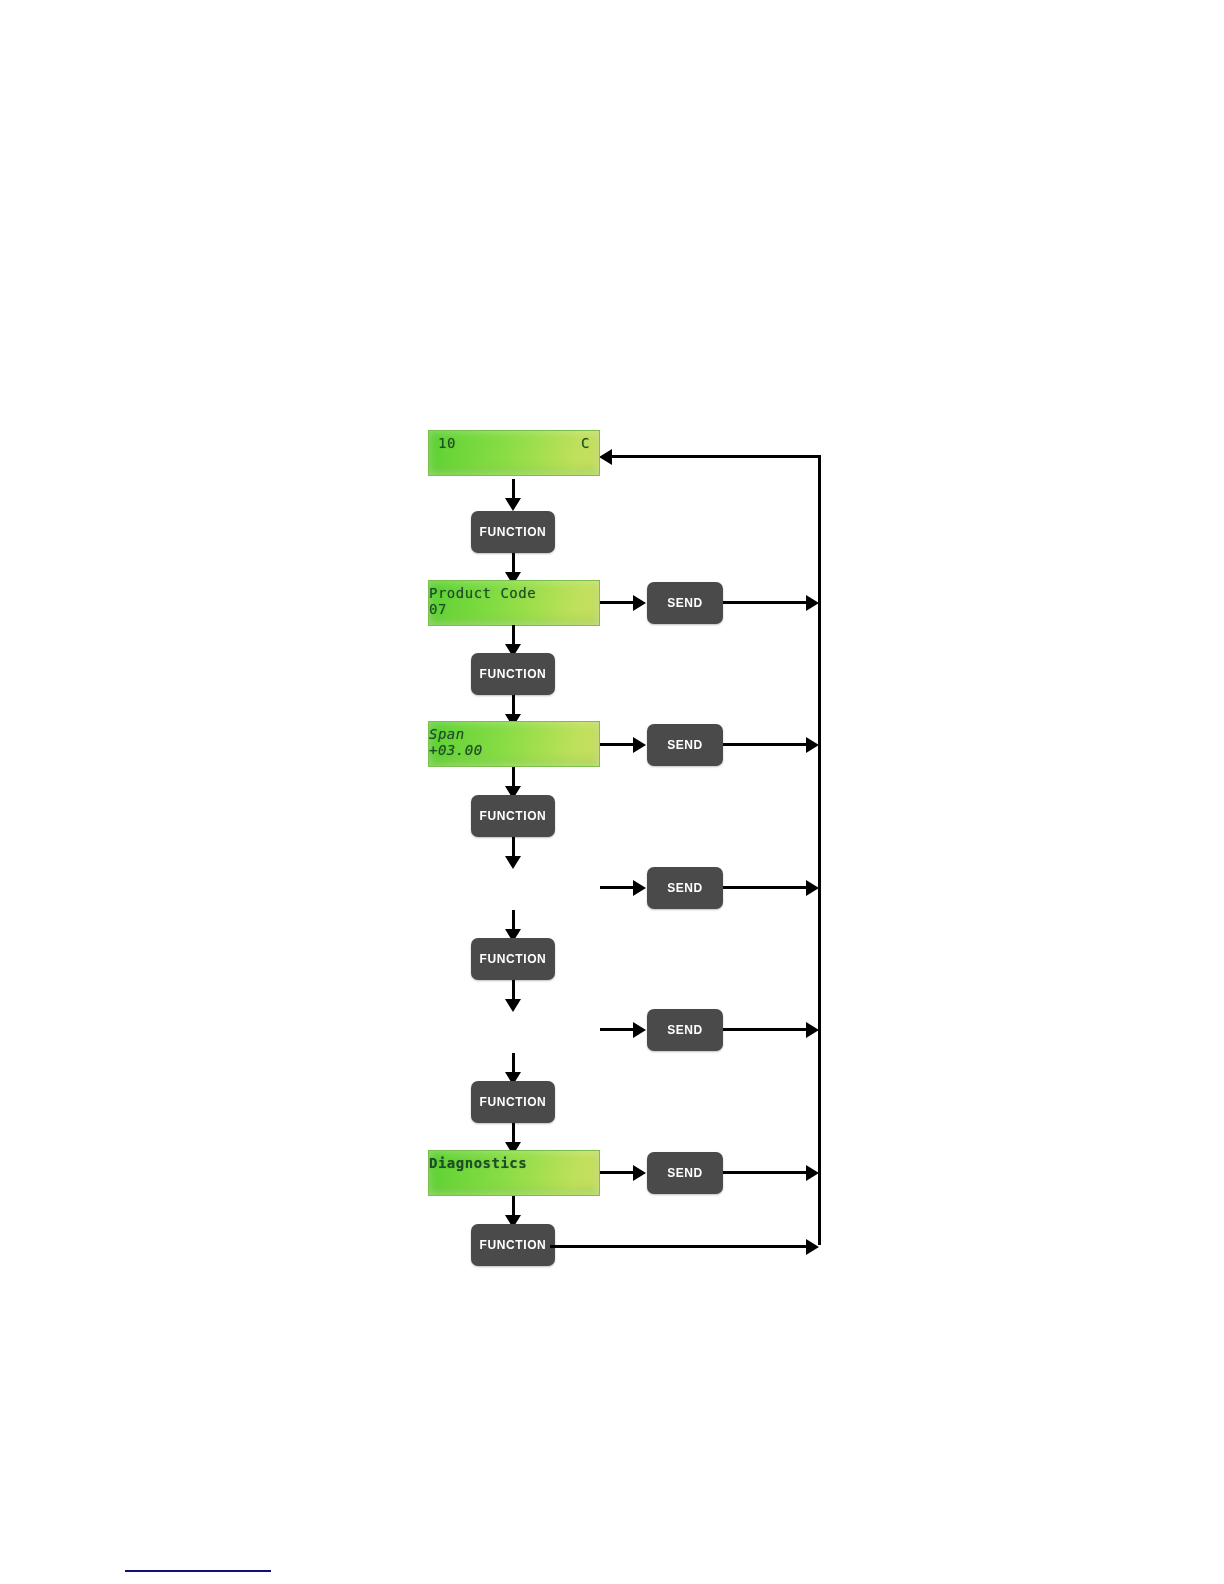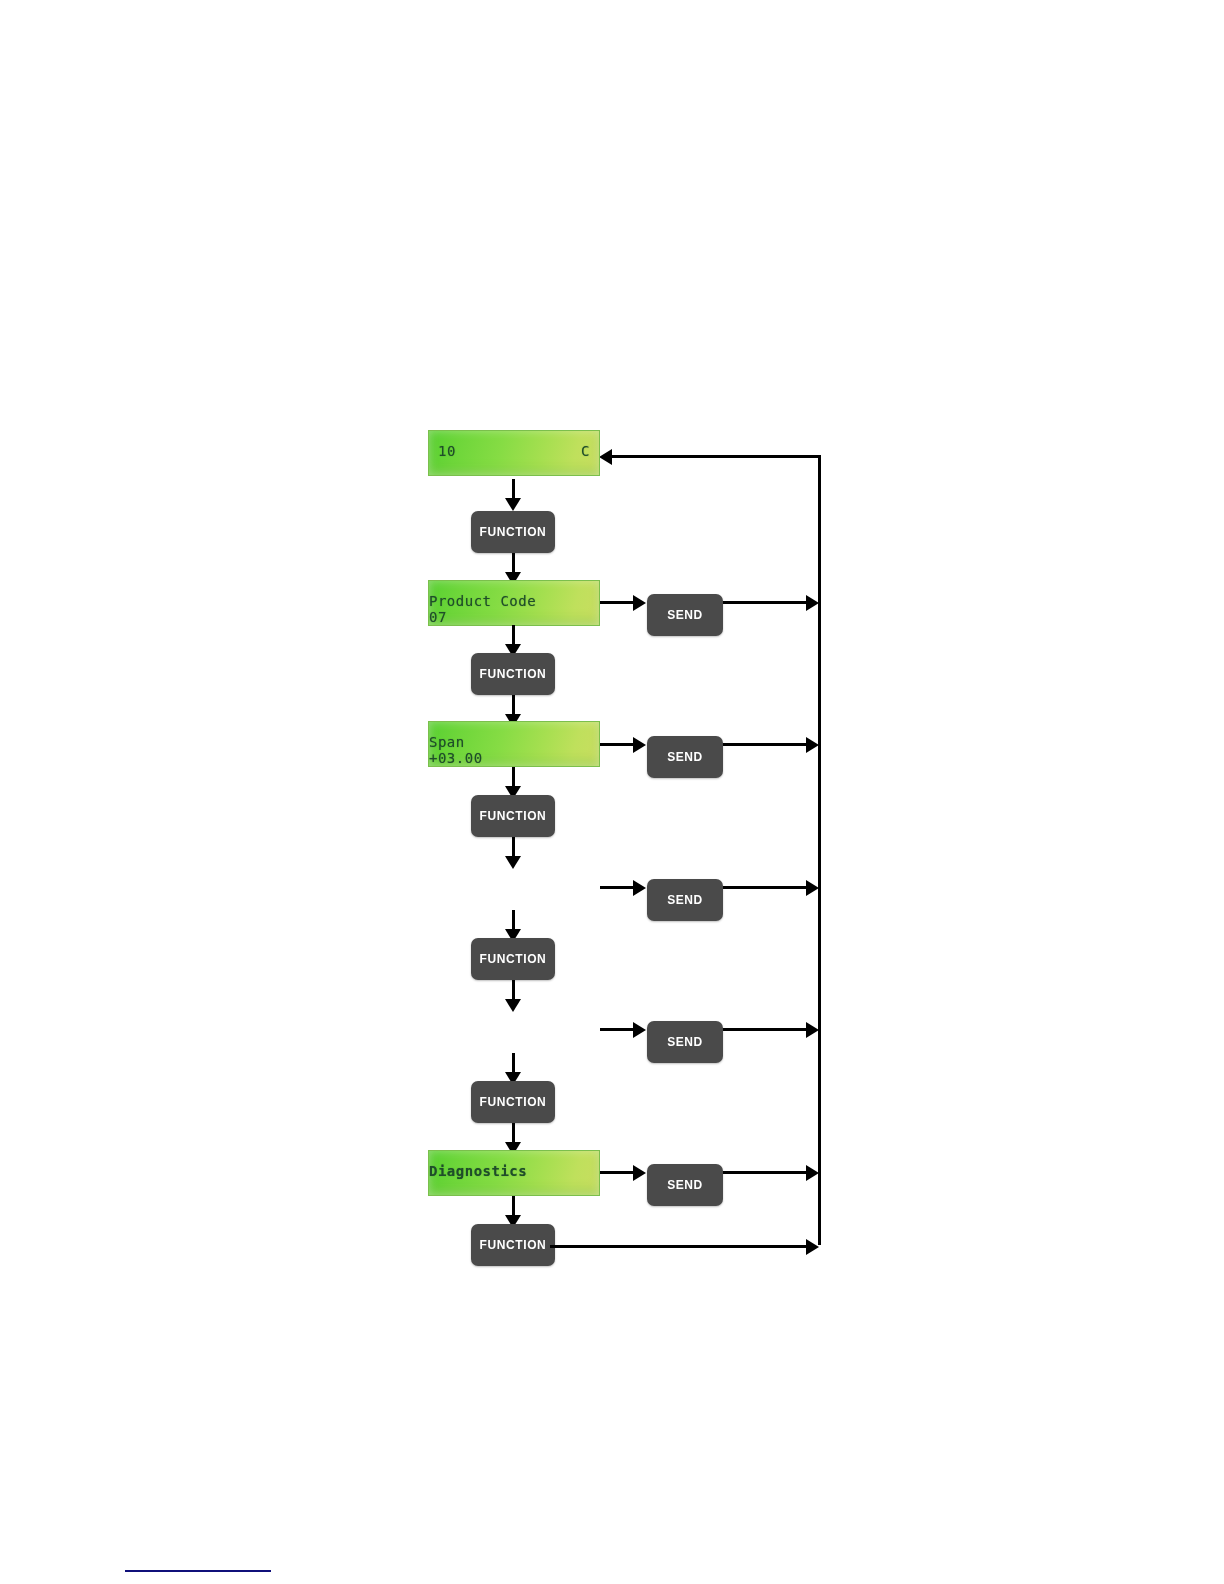--- a/index.html
+++ b/index.html
@@ -38,21 +38,21 @@
         #86dc44 42%,
         #a6df50 66%,
         #bfe05c 84%,
         #c9dd60 100%);
     box-shadow: inset 0 0 10px rgba(255,255,255,0.35),
                 inset 0 -6px 10px rgba(120,190,70,0.35);
     display: flex;
     flex-direction: column;
     align-items: center;
     justify-content: flex-start;
-    padding-top: 12px;
+    padding-top: 4px;
     overflow: hidden;
   }
   .lcd-line {
     font-family: "DejaVu Sans Mono", "Liberation Mono", monospace;
     font-size: 14px;
     line-height: 16px;
     letter-spacing: 0.5px;
     color: #1f4d2a;
     white-space: pre;
     text-shadow: 0 0 1px rgba(20,70,30,0.5);
@@ -87,21 +87,20 @@
   }
   .btn-function {
     width: 84px;
     height: 42px;
     font-size: 12px;
   }
   .btn-send {
     width: 76px;
     height: 42px;
     font-size: 12px;
-    margin-top: 12px;
   }
 
   
   .vline {
     position: absolute;
     width: 3px;
     background: #000000;
   }
   .hline {
     position: absolute;
@@ -190,21 +189,21 @@
   <div class="vline" style="left:512px; top:625px; height:26px;"></div>
   <div class="arrow-down" style="left:505px; top:644px;"></div>
 
   <div class="btn btn-function" style="left:471px; top:653px;">
     <span>FUNCTION</span>
   </div>
 
   <div class="vline" style="left:512px; top:695px; height:26px;"></div>
   <div class="arrow-down" style="left:505px; top:714px;"></div>
 
-  <div class="lcd" style="left:428px; top:721px;">
+  <div class="lcd" style="left:428px; top:721px;font-style:italic;">
     <div class="lcd-centerwrap">
       <div class="lcd-line">Span</div>
     </div>
     <div class="lcd-centerwrap">
       <div class="lcd-line">+03.00</div>
     </div>
   </div>
 
   <div class="hline" style="left:600px; top:743px; width:34px;"></div>
   <div class="arrow-right" style="left:633px; top:737px;"></div>

